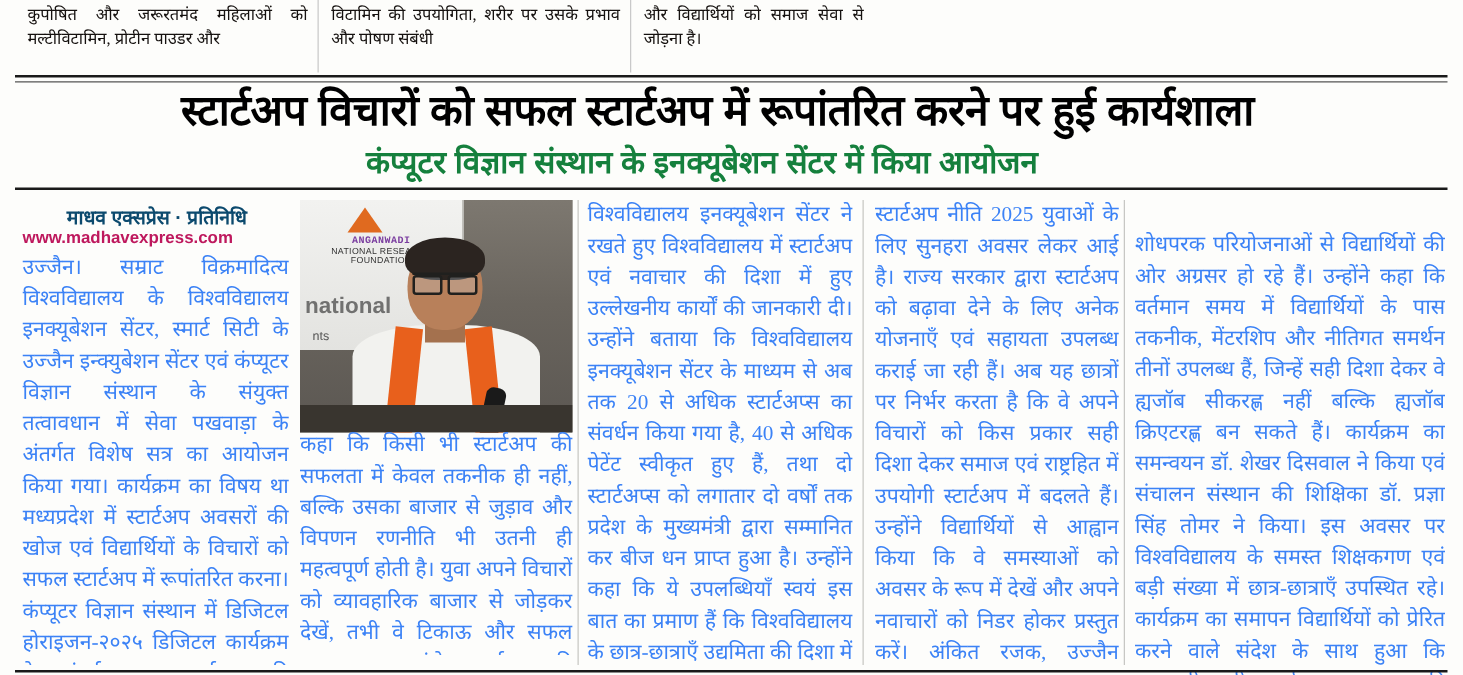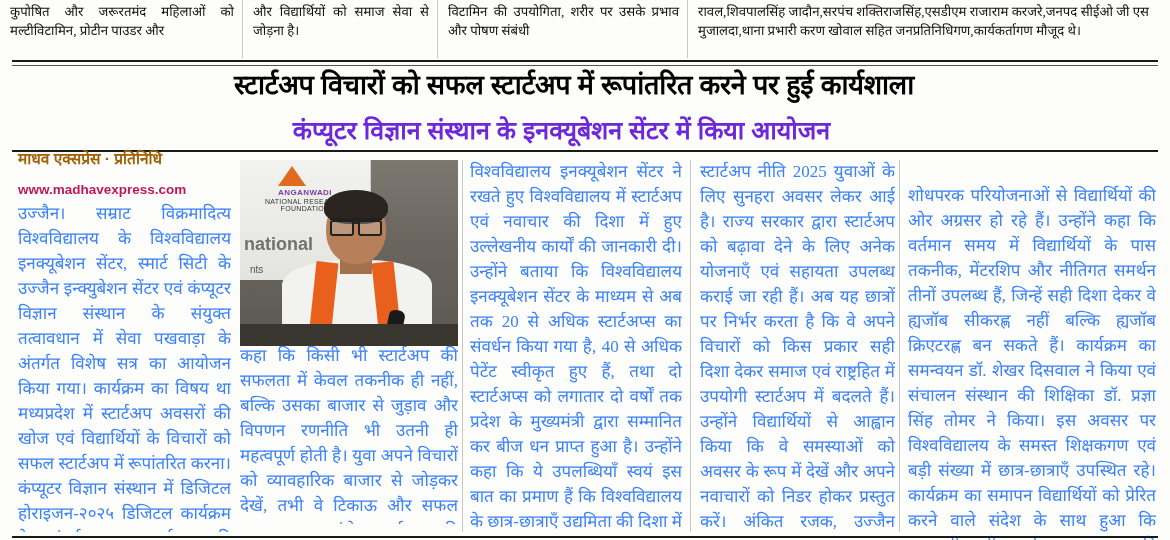--- a/index.html
+++ b/index.html
@@ -22,21 +22,21 @@
   }
 
   
   .topstrip {
     position: absolute;
     top: 0;
     left: 0;
     width: 1170px;
     height: 58px;
     display: flex;
-    padding: 0 10px;
+    padding: 0 22px;
     box-sizing: border-box;
   }
   .topcol {
     font-size: 13.2px;
     line-height: 1.45;
     text-align: justify;
     color: #15110f;
     box-sizing: border-box;
     padding: 2px 8px 0 0;
     overflow: hidden;
@@ -65,56 +65,57 @@
 
   
   .headline {
     position: absolute;
     top: 70px;
     left: 0;
     width: 1148px;
     text-align: center;
     font-family: "Liberation Sans", sans-serif;
     font-weight: bold;
-    font-size: 27px;
+    font-size: 34px;
     letter-spacing: -0.2px;
     color: #000;
     line-height: 1.12;
   }
   .subheadline {
     position: absolute;
     top: 116px;
     left: 0;
     width: 1123px;
     text-align: center;
     font-family: "Liberation Sans", sans-serif;
     font-weight: bold;
     font-size: 25px;
-    color: #6d28d9;
+    color: #15803d;
     line-height: 1.15;
   }
   .rule-under {
     position: absolute;
     left: 12px;
     top: 150px;
     width: 1146px;
     height: 2px;
     background: #1a1a1a;
   }
 
   
   .byline {
     position: absolute;
     left: 18px;
-    top: 147px;
+    top: 162px;
     width: 215px;
     font-family: "Liberation Sans", sans-serif;
     font-weight: bold;
     font-size: 15.5px;
-    color: #a16207;
+    color: #0c4a6e;
+    text-align: center;
   }
   .weburl {
     position: absolute;
     left: 18px;
     top: 182px;
     width: 215px;
     font-family: "Liberation Sans", sans-serif;
     font-weight: bold;
     font-size: 13.5px;
     color: #be185d;
@@ -145,21 +146,21 @@
   .ph-banner .logo {
     position: absolute; left: 38px; top: 6px;
     width: 0; height: 0;
     border-left: 14px solid transparent;
     border-right: 14px solid transparent;
     border-bottom: 20px solid #e06a1f;
   }
   .ph-banner .t1 {
     position: absolute; left: 0; top: 28px; width: 130px;
     text-align: center;
-    font-family: Liberation Sans, sans-serif;
+    font-family: Liberation Mono, monospace;
     font-size: 8px; font-weight: bold; color: #7b3ea0;
     letter-spacing: .4px;
   }
   .ph-banner .t2 {
     position: absolute; left: 0; top: 38px; width: 130px;
     text-align: center;
     font-family: "Liberation Sans", sans-serif;
     font-size: 7px; color: #333; letter-spacing: .3px;
   }
   .ph-banner .t3 {
@@ -281,23 +282,22 @@
     background: #1a1a1a;
   }
 </style>
 </head>
 <body>
 
 <div class="page">
 
   <div class="topstrip">
     <div class="topcol c1">कुपोषित और जरूरतमंद महिलाओं को मल्टीविटामिन, प्रोटीन पाउडर और</div>
+    <div class="topcol c2">विटामिन की उपयोगिता, शरीर पर उसके प्रभाव और पोषण संबंधी</div>
     <div class="topcol c3">और विद्यार्थियों को समाज सेवा से जोड़ना है।</div>
-    <div class="topcol c2">विटामिन की उपयोगिता, शरीर पर उसके प्रभाव और पोषण संबंधी</div>
-    <div class="topcol c4">रावल,शिवपालसिंह जादौन,सरपंच शक्तिराजसिंह,एसडीएम राजाराम करजरे,जनपद सीईओ जी एस मुजालदा,थाना प्रभारी करण खोवाल सहित जनप्रतिनिधिगण,कार्यकर्तागण मौजूद थे।</div>
   </div>
 
   <div class="rule-top"></div>
   <div class="rule-thin"></div>
 
   <div class="headline">स्टार्टअप विचारों को सफल स्टार्टअप में रूपांतरित करने पर हुई कार्यशाला</div>
   <div class="subheadline">कंप्यूटर विज्ञान संस्थान के इनक्यूबेशन सेंटर में किया आयोजन</div>
   <div class="rule-under"></div>
 
   <div class="byline">माधव एक्सप्रेस · प्रतिनिधि</div>

